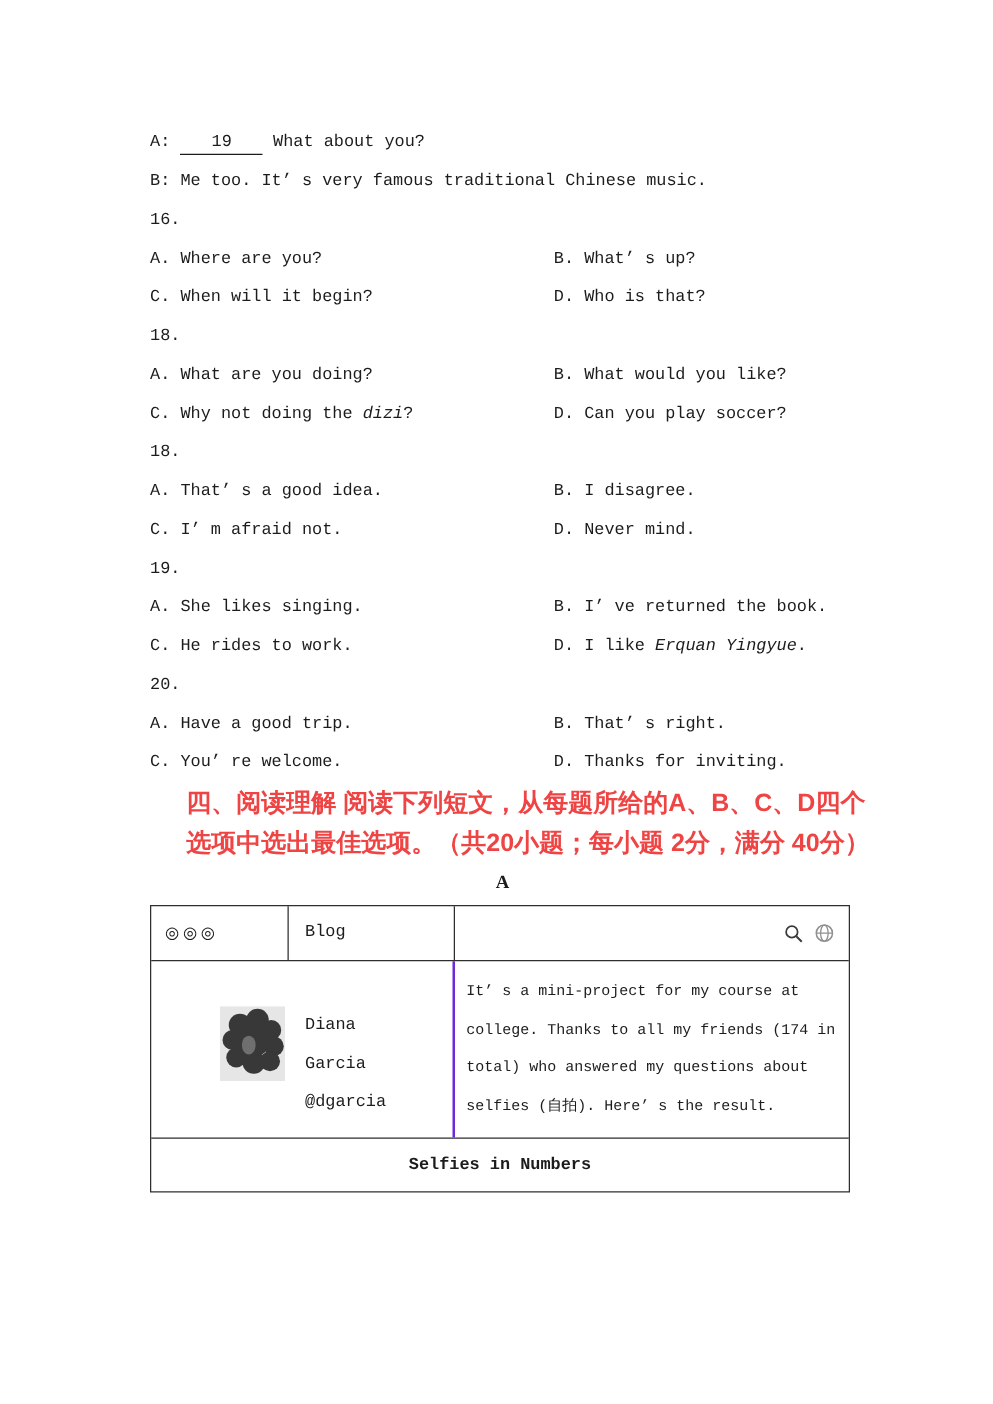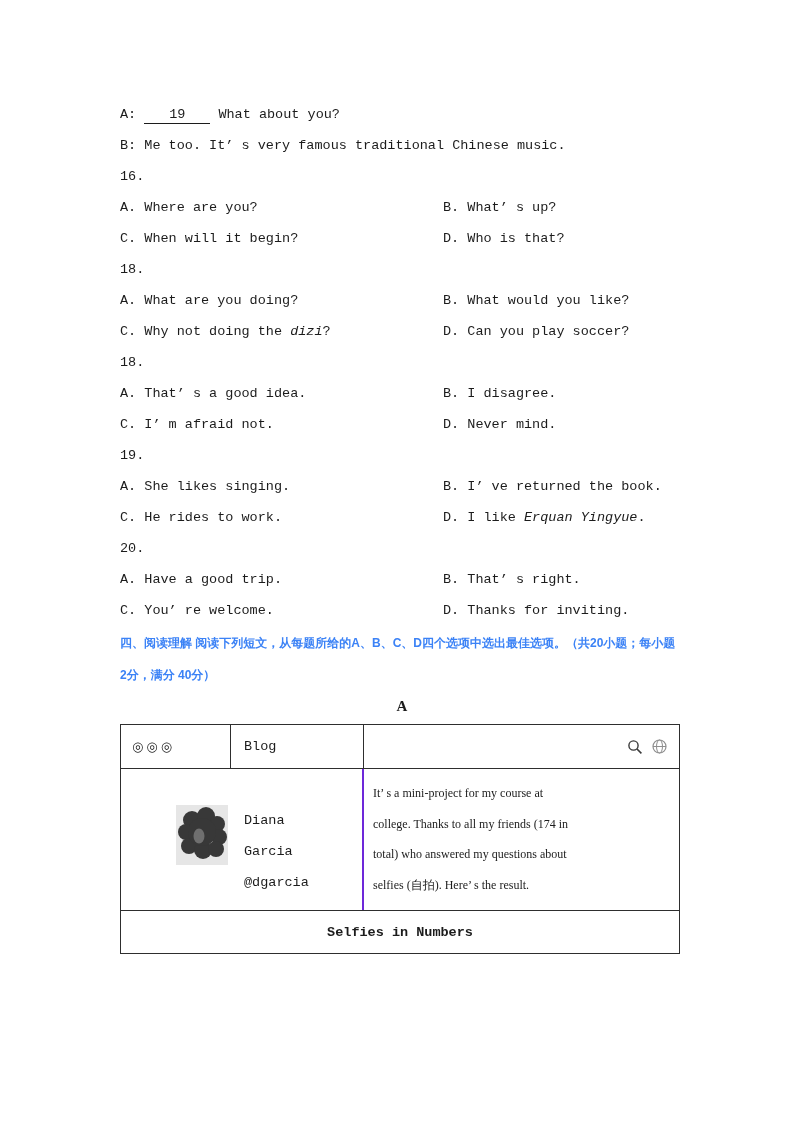--- a/index.html
+++ b/index.html
@@ -14,42 +14,42 @@
   .line, .qnum, .opt { line-height:31px; height:31px; white-space:nowrap;font-family:Liberation Mono, monospace; }
   .gap-before { margin-top:11px; }
   .opts { display:grid; grid-template-columns:323px 1fr; }
   em { font-style:italic; }
   .blank {
     display:inline-block; min-width:66px; height:17px; line-height:15px;
     border-bottom:1px solid #1c1c1c; text-align:center; vertical-align:baseline;
   }
   .section-heading {
     font-family:"Liberation Sans","DejaVu Sans",sans-serif;
-    font-weight:bold; font-size:12px; line-height:32px; color:#3b82f6;
-    margin-top:1px; width:562px;
+    font-weight:bold; font-size:20px; line-height:32px; color:#ef4444;
+    margin-top:1px; width:562px;margin-left:29px;
   }
   .passage-label {
     text-align:center; font-weight:bold; line-height:31px; height:31px;
     font-family:"Liberation Serif","DejaVu Serif",serif; font-size:15px;
   }
   
   .blog-box { width:560px; border:1px solid #2e2e2e; margin-top:2px; background:#fff; }
   .blog-header { display:flex; height:44px; border-bottom:1px solid #2e2e2e; }
   .cell-dots {
     width:110px; border-right:1px solid #2e2e2e; display:flex; align-items:center;
     padding-left:11px; letter-spacing:3px; font-size:13px;
     font-family:"DejaVu Sans","Liberation Sans",sans-serif;
   }
   .cell-title { width:133px; border-right:1px solid #2e2e2e; display:flex; align-items:center; padding-left:13px; }
   .cell-icons { flex:1; display:flex; align-items:center; justify-content:flex-end; gap:9px; padding-right:12px; }
   .blog-body { display:flex; border-bottom:1px solid #2e2e2e; min-height:133px; }
   .profile-cell { width:243px; border-right:2px solid #6d28d9; display:flex; padding:36px 0 12px 55px; gap:16px; }
   .avatar-wrap { width:52px; height:60px; flex:0 0 auto; }
   .profile-text p { line-height:31px; height:31px; }
-  .intro-cell { flex:1; padding:9px 6px 8px 9px; font-size:12px; line-height:30.5px; white-space:pre-line;font-family:Liberation Serif, serif; }
+  .intro-cell { flex:1; padding:9px 6px 8px 9px; font-size:12px; line-height:30.5px; white-space:pre-line; }
   .blog-footer { height:42px; display:flex; align-items:center; justify-content:center; font-weight:bold; }
 </style>
 </head>
 <body>
 
 <div class="content">
 
   <p class="line"><span>A: </span><span class="blank">19</span><span> What about you?</span></p>
   <p class="line"><span>B: Me too. It’ s very famous traditional Chinese music.</span></p>
 

